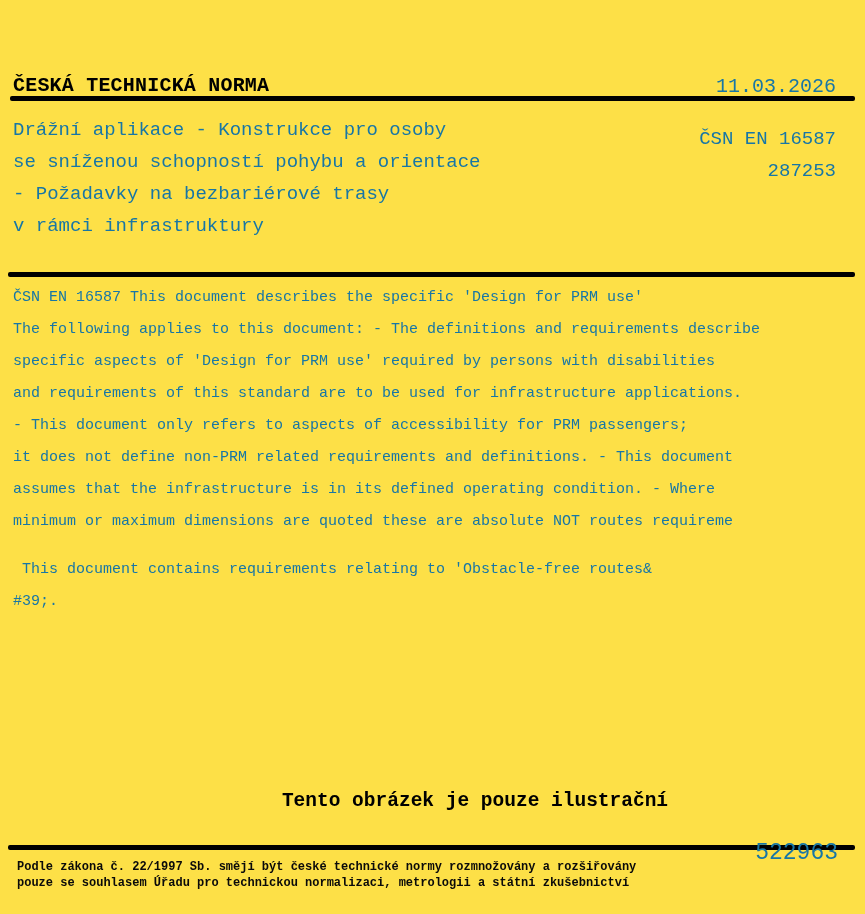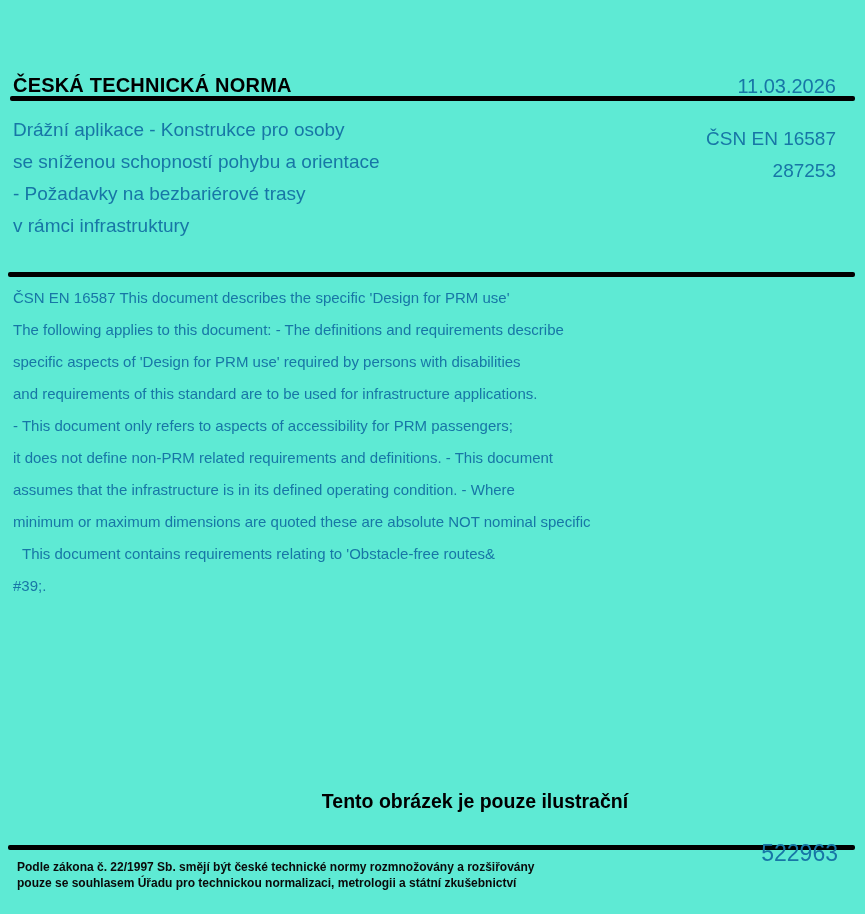--- a/index.html
+++ b/index.html
@@ -4,22 +4,22 @@
 <style>
   html, body {
     margin: 0;
     padding: 0;
     background: #ffffff;
   }
   .page {
     position: relative;
     width: 865px;
     height: 914px;
-    background: #5eead4;
-    font-family: Liberation Sans, sans-serif;
+    background: #fde047;
+    font-family: Liberation Mono, monospace;
     overflow: hidden;
   }
   .rule {
     position: absolute;
     background: #000000;
     height: 5px;
     border-radius: 2px;
   }
   .rule-header { top: 96px; left: 10px; width: 845px; }
   .rule-title  { top: 272px; left: 8px; width: 847px; }
@@ -64,21 +64,21 @@
   .abstract {
     position: absolute;
     top: 282px;
     left: 13px;
     right: 0;
     color: #1776A6;
     font-size: 15px;
     line-height: 32px;
   }
   .abstract-line { white-space: nowrap; overflow: hidden; }
-  .abstract-line.indent { padding-left: 9px; }
+  .abstract-line.indent { padding-left: 9px; margin-top: 16px; }
 
   .illustration-note {
     position: absolute;
     top: 790px;
     left: 85px;
     width: 780px;
     text-align: center;
     font-size: 19.5px;
     font-weight: bold;
     color: #000000;
@@ -136,21 +136,21 @@
   <div class="rule rule-title"></div>
 
   <div class="abstract">
     <div class="abstract-line">ČSN EN 16587 This document describes the specific 'Design for PRM use'</div>
     <div class="abstract-line">The following applies to this document: - The definitions and requirements describe</div>
     <div class="abstract-line">specific aspects of 'Design for PRM use' required by persons with disabilities</div>
     <div class="abstract-line">and requirements of this standard are to be used for infrastructure applications.</div>
     <div class="abstract-line">- This document only refers to aspects of accessibility for PRM passengers;</div>
     <div class="abstract-line">it does not define non-PRM related requirements and definitions. - This document</div>
     <div class="abstract-line">assumes that the infrastructure is in its defined operating condition. - Where</div>
-    <div class="abstract-line">minimum or maximum dimensions are quoted these are absolute NOT nominal specific</div>
+    <div class="abstract-line">minimum or maximum dimensions are quoted these are absolute NOT routes requireme</div>
     <div class="abstract-line indent">This document contains requirements relating to 'Obstacle-free routes&amp;</div>
     <div class="abstract-line">#39;.</div>
   </div>
 
   <div class="illustration-note">Tento obrázek je pouze ilustrační</div>
 
   <div class="rule rule-footer"></div>
 
   <div class="footer-legal">
     <div>Podle zákona č. 22/1997 Sb. smějí být české technické normy rozmnožovány a rozšiřovány</div>

